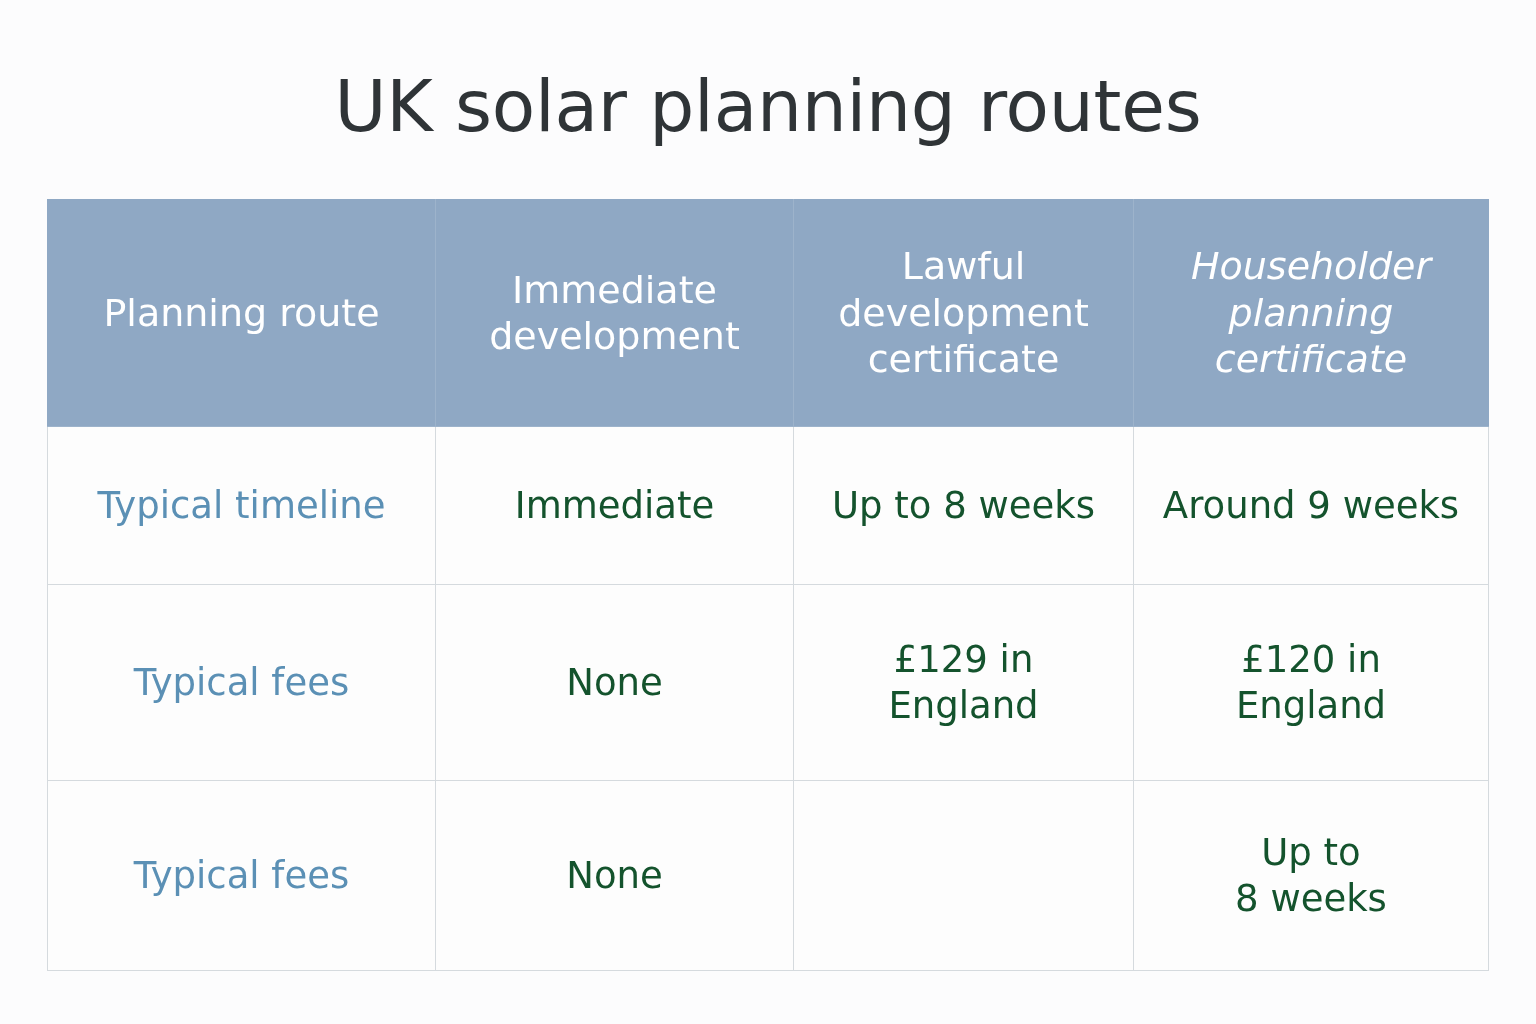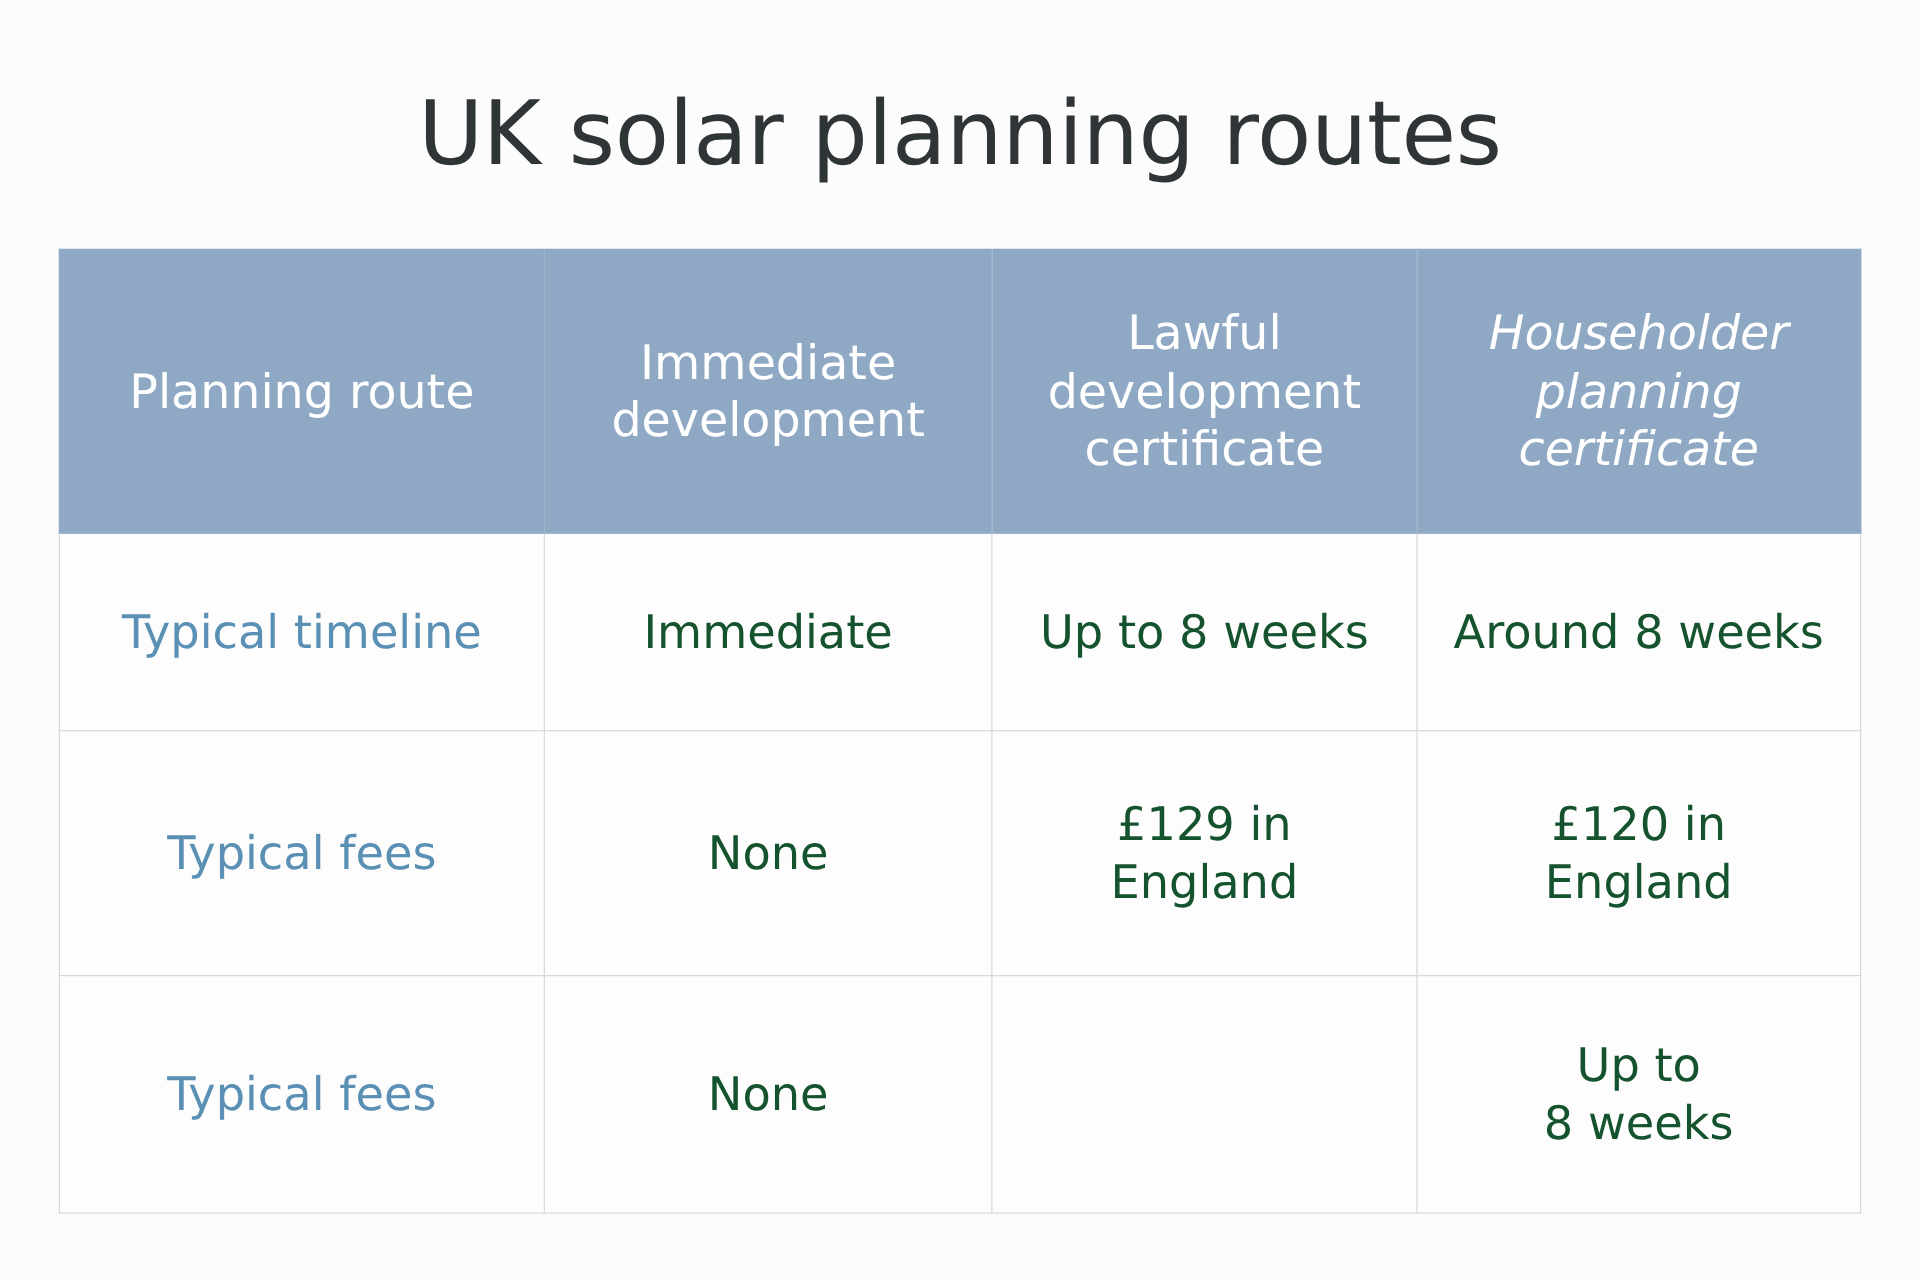--- a/index.html
+++ b/index.html
@@ -136,21 +136,21 @@
             <span class="cell-line">certificate</span>
           </th>
         </tr>
       </thead>
       <tbody>
 
         <tr class="row-0">
           <td class="rowlabel">Typical timeline</td>
           <td>Immediate</td>
           <td>Up to 8 weeks</td>
-          <td>Around 8 weeks</td>
+          <td>Around 9 weeks</td>
         </tr>
 
         <tr class="row-1">
           <td class="rowlabel">Typical fees</td>
           <td>None</td>
           <td>
             <span class="cell-line">£129 in</span>
             <span class="cell-line">England</span>
           </td>
           <td>

